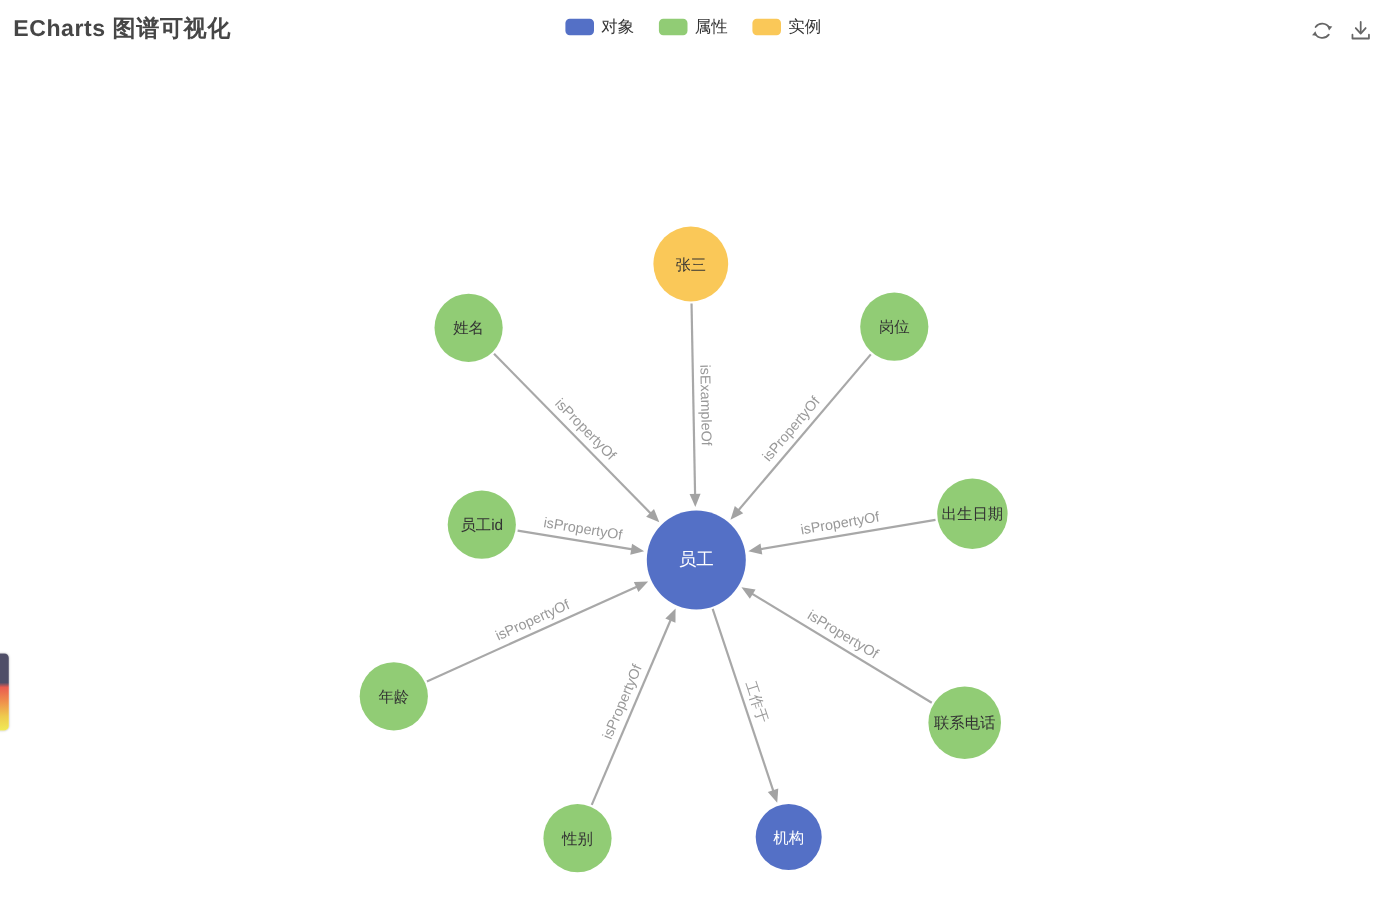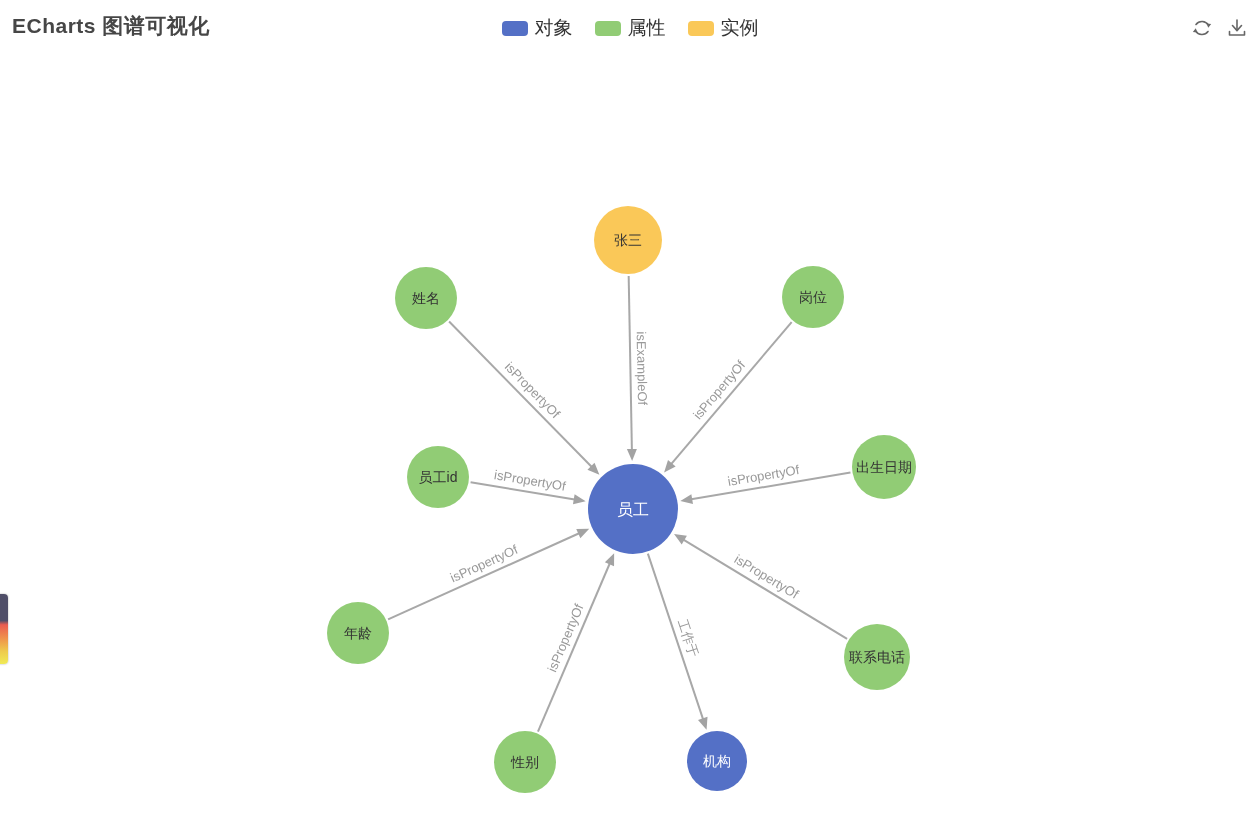--- a/index.html
+++ b/index.html
@@ -7,21 +7,21 @@
     font-family:"Liberation Sans", sans-serif; }
   .app { position:relative; width:1260px; height:840px; }
 
   .title { position:absolute; left:12px; top:12px; font-size:21px; font-weight:bold;
     color:#464646; letter-spacing:0.5px; }
 
   .legend { position:absolute; top:15px; left:0; width:100%; display:flex;
     justify-content:center; align-items:center; gap:22px; pointer-events:none; }
   .legend-item { display:flex; align-items:center; gap:7px; cursor:pointer; pointer-events:auto; }
   .legend-swatch { width:26px; height:15px; border-radius:4px; display:inline-block; }
-  .legend-label { font-size:19px; color:#333333;text-align:center; }
+  .legend-label { font-size:15px; color:#333333;text-align:center; }
 
   .toolbox { position:absolute; top:17px; right:12px; display:flex; gap:13px; }
   .toolbox-btn { width:22px; height:22px; cursor:pointer; display:inline-flex; }
 
   #graph-svg { position:absolute; left:0; top:0; }
   .edge-line { stroke:#a8a8a8; stroke-width:2; fill:none; }
   .edge-arrow { fill:#a3a3a3; }
   .edge-label { fill:#999999; font-size:13px; font-family:"Liberation Sans", sans-serif; }
   .node-label { font-family:"Liberation Sans", sans-serif; }
 

